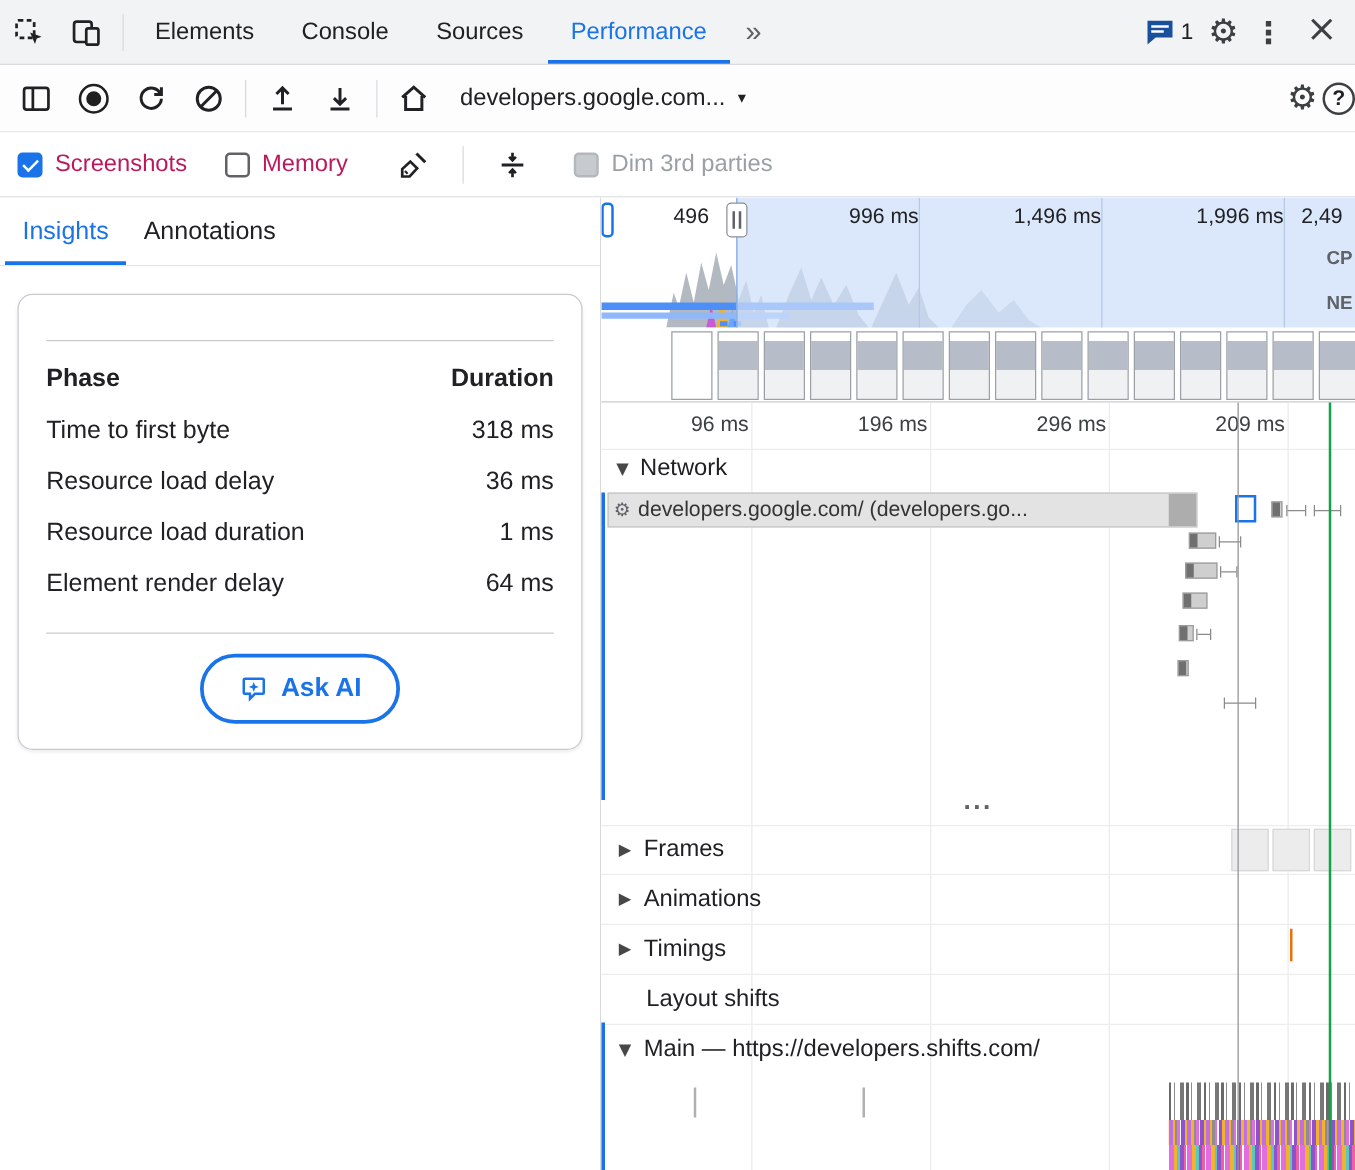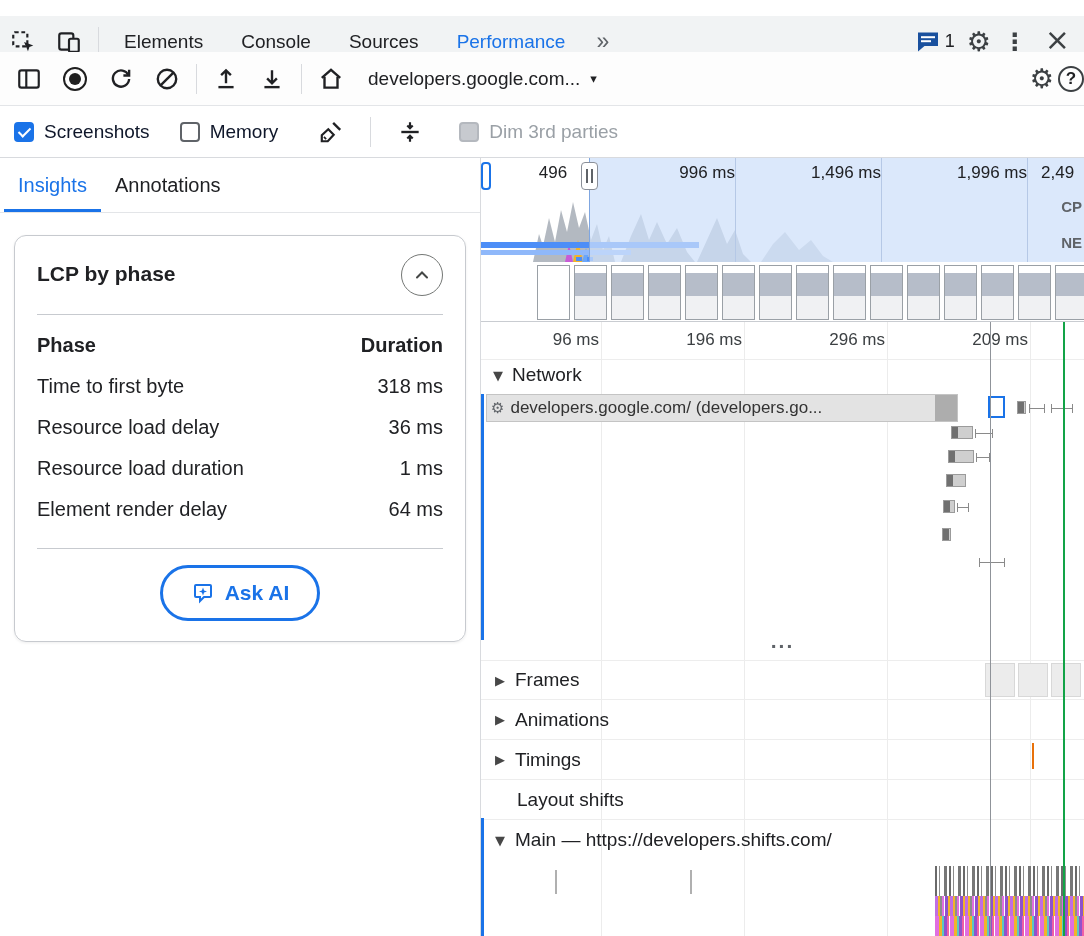--- a/index.html
+++ b/index.html
@@ -1,20 +1,20 @@
 <!DOCTYPE html>
 <html><head>
 <meta charset="utf-8">
 <style>
   * { box-sizing: border-box; margin: 0; padding: 0; }
   body { font-family: "Liberation Sans", sans-serif; background: #fff; }
   .root { position: relative; width: 1084px; height: 936px; background: #fff; overflow: hidden; color: #202124; }
 
   
-  .tabbar { position: absolute; top: 16px; left: 0; right: 0; height: 52px; background: #f1f3f4;
+  .tabbar { position: absolute; top: 0; left: 0; right: 0; height: 52px; background: #f1f3f4;
             border-bottom: 1px solid #d8dade; display: flex; align-items: stretch; }
   .icon-btn { width: 46px; display: flex; align-items: center; justify-content: center; color: #202124; }
   .vdiv { width: 1px; height: 30px; background: #d8dade; margin: 0 6px; align-self: center; }
   .tab { display: flex; align-items: center; padding: 0 19px; font-size: 19px; color: #202124; cursor: default; }
   .tab.active { color: #1a73e8; font-weight: 500; box-shadow: inset 0 -3px 0 0 #1a73e8; }
   .more { display: flex; align-items: center; padding: 0 12px; font-size: 23px; color: #5f6368; }
   .right-icons { margin-left: auto; display: flex; align-items: center; gap: 4px; padding-right: 4px; }
   .glyph { font-family: "DejaVu Sans", sans-serif; color: #3c4043; }
   .msgs { display: flex; align-items: center; gap: 5px; font-size: 18px; padding: 0 8px; }
   .gear-g { font-size: 27px; }
@@ -35,21 +35,21 @@
 
   
   .toolbar3 { position: absolute; top: 106px; left: 0; right: 0; height: 52px; background: #fff;
               border-bottom: 1px solid #d8dade; display: flex; align-items: center; padding: 0 14px; gap: 10px;
               font-size: 19px; }
   .cb { width: 20px; height: 20px; border-radius: 4px; border: 2px solid #5f6368; background: #fff; flex: none; position: relative; }
   .cb.checked { background: #1a73e8; border-color: #1a73e8; }
   .cb.checked::after { content: ""; position: absolute; left: 5px; top: 1px; width: 5px; height: 10px;
                        border: solid #fff; border-width: 0 2.5px 2.5px 0; transform: rotate(45deg); }
   .cb.dim { background: #c7cacf; border-color: #b4b8be; }
-  .lbl { color: #0f172a; }
+  .lbl { color: #be185d; }
   .lbl.dimmed { color: #9aa0a6; }
 
   
   .sidebar { position: absolute; top: 158px; left: 0; width: 481px; bottom: 0; background: #fff;
              border-right: 1px solid #d8dade; overflow: hidden; }
   .side-tabs { height: 55px; border-bottom: 1px solid #e3e5e8; display: flex; padding-left: 4px; }
   .side-tab { display: flex; align-items: center; padding: 0 14px; font-size: 20px; color: #202124; }
   .side-tab.active { color: #1a73e8; font-weight: 500; box-shadow: inset 0 -3px 0 0 #1a73e8; }
   .metrics { display: flex; padding: 24px 0 0 16px; }
   .metric { width: 131px; }
@@ -288,28 +288,20 @@
     <span class="lbl dimmed">Dim 3rd parties</span>
   </div>
 
   <div class="sidebar">
     <div class="side-tabs">
       <div class="side-tab active">Insights</div>
       <div class="side-tab">Annotations</div>
     </div>
 
     <div class="card">
-      <div class="card-head">
-        <div class="card-title">LCP by phase</div>
-        <div class="collapse-btn">
-          <svg class="ic" width="20" height="20" viewBox="0 0 20 20">
-            <path d="M5 12.5l5-5 5 5" fill="none" stroke="#444746" stroke-width="2" stroke-linecap="round"></path>
-          </svg>
-        </div>
-      </div>
       <div class="hr"></div>
       <div class="trow thead">
         <span>Phase</span>
           <span>Duration</span>
       </div>
       <div class="trow">
         <span>Time to first byte</span>
           <span>318 ms</span>
       </div>
       <div class="trow">

